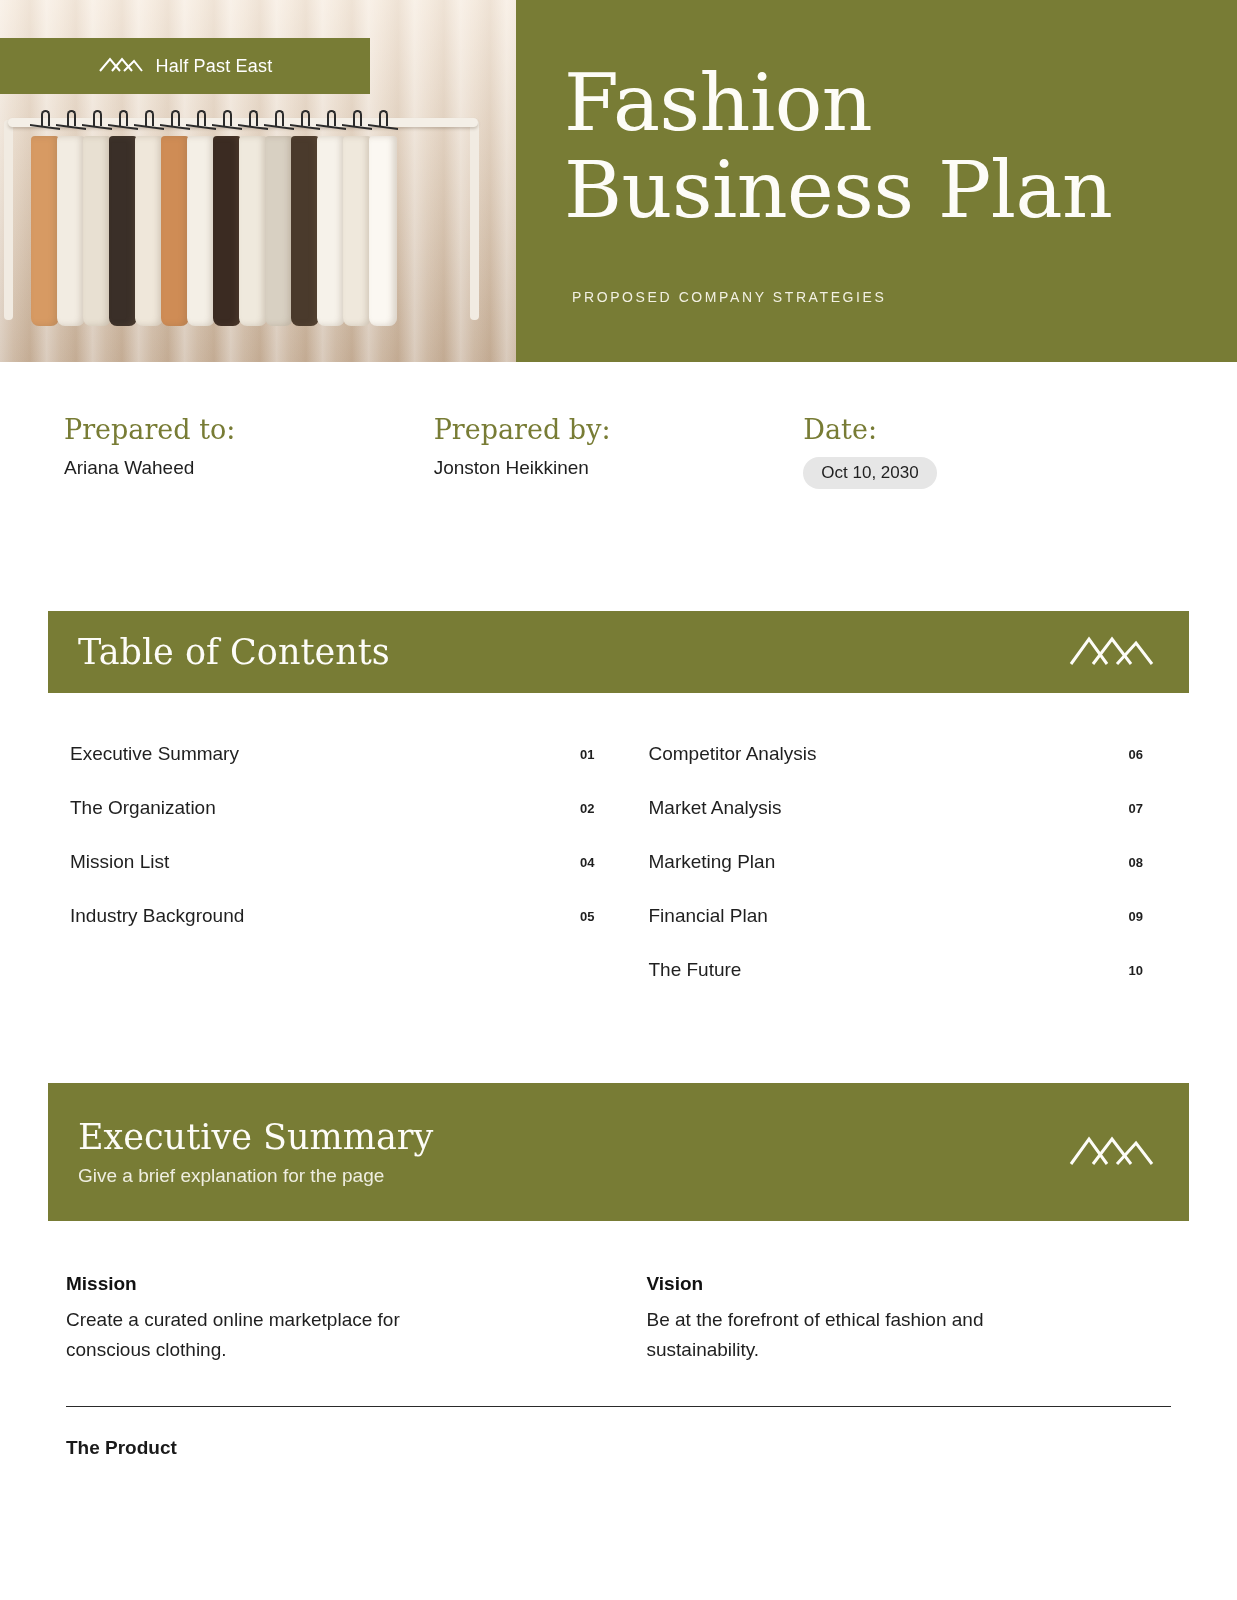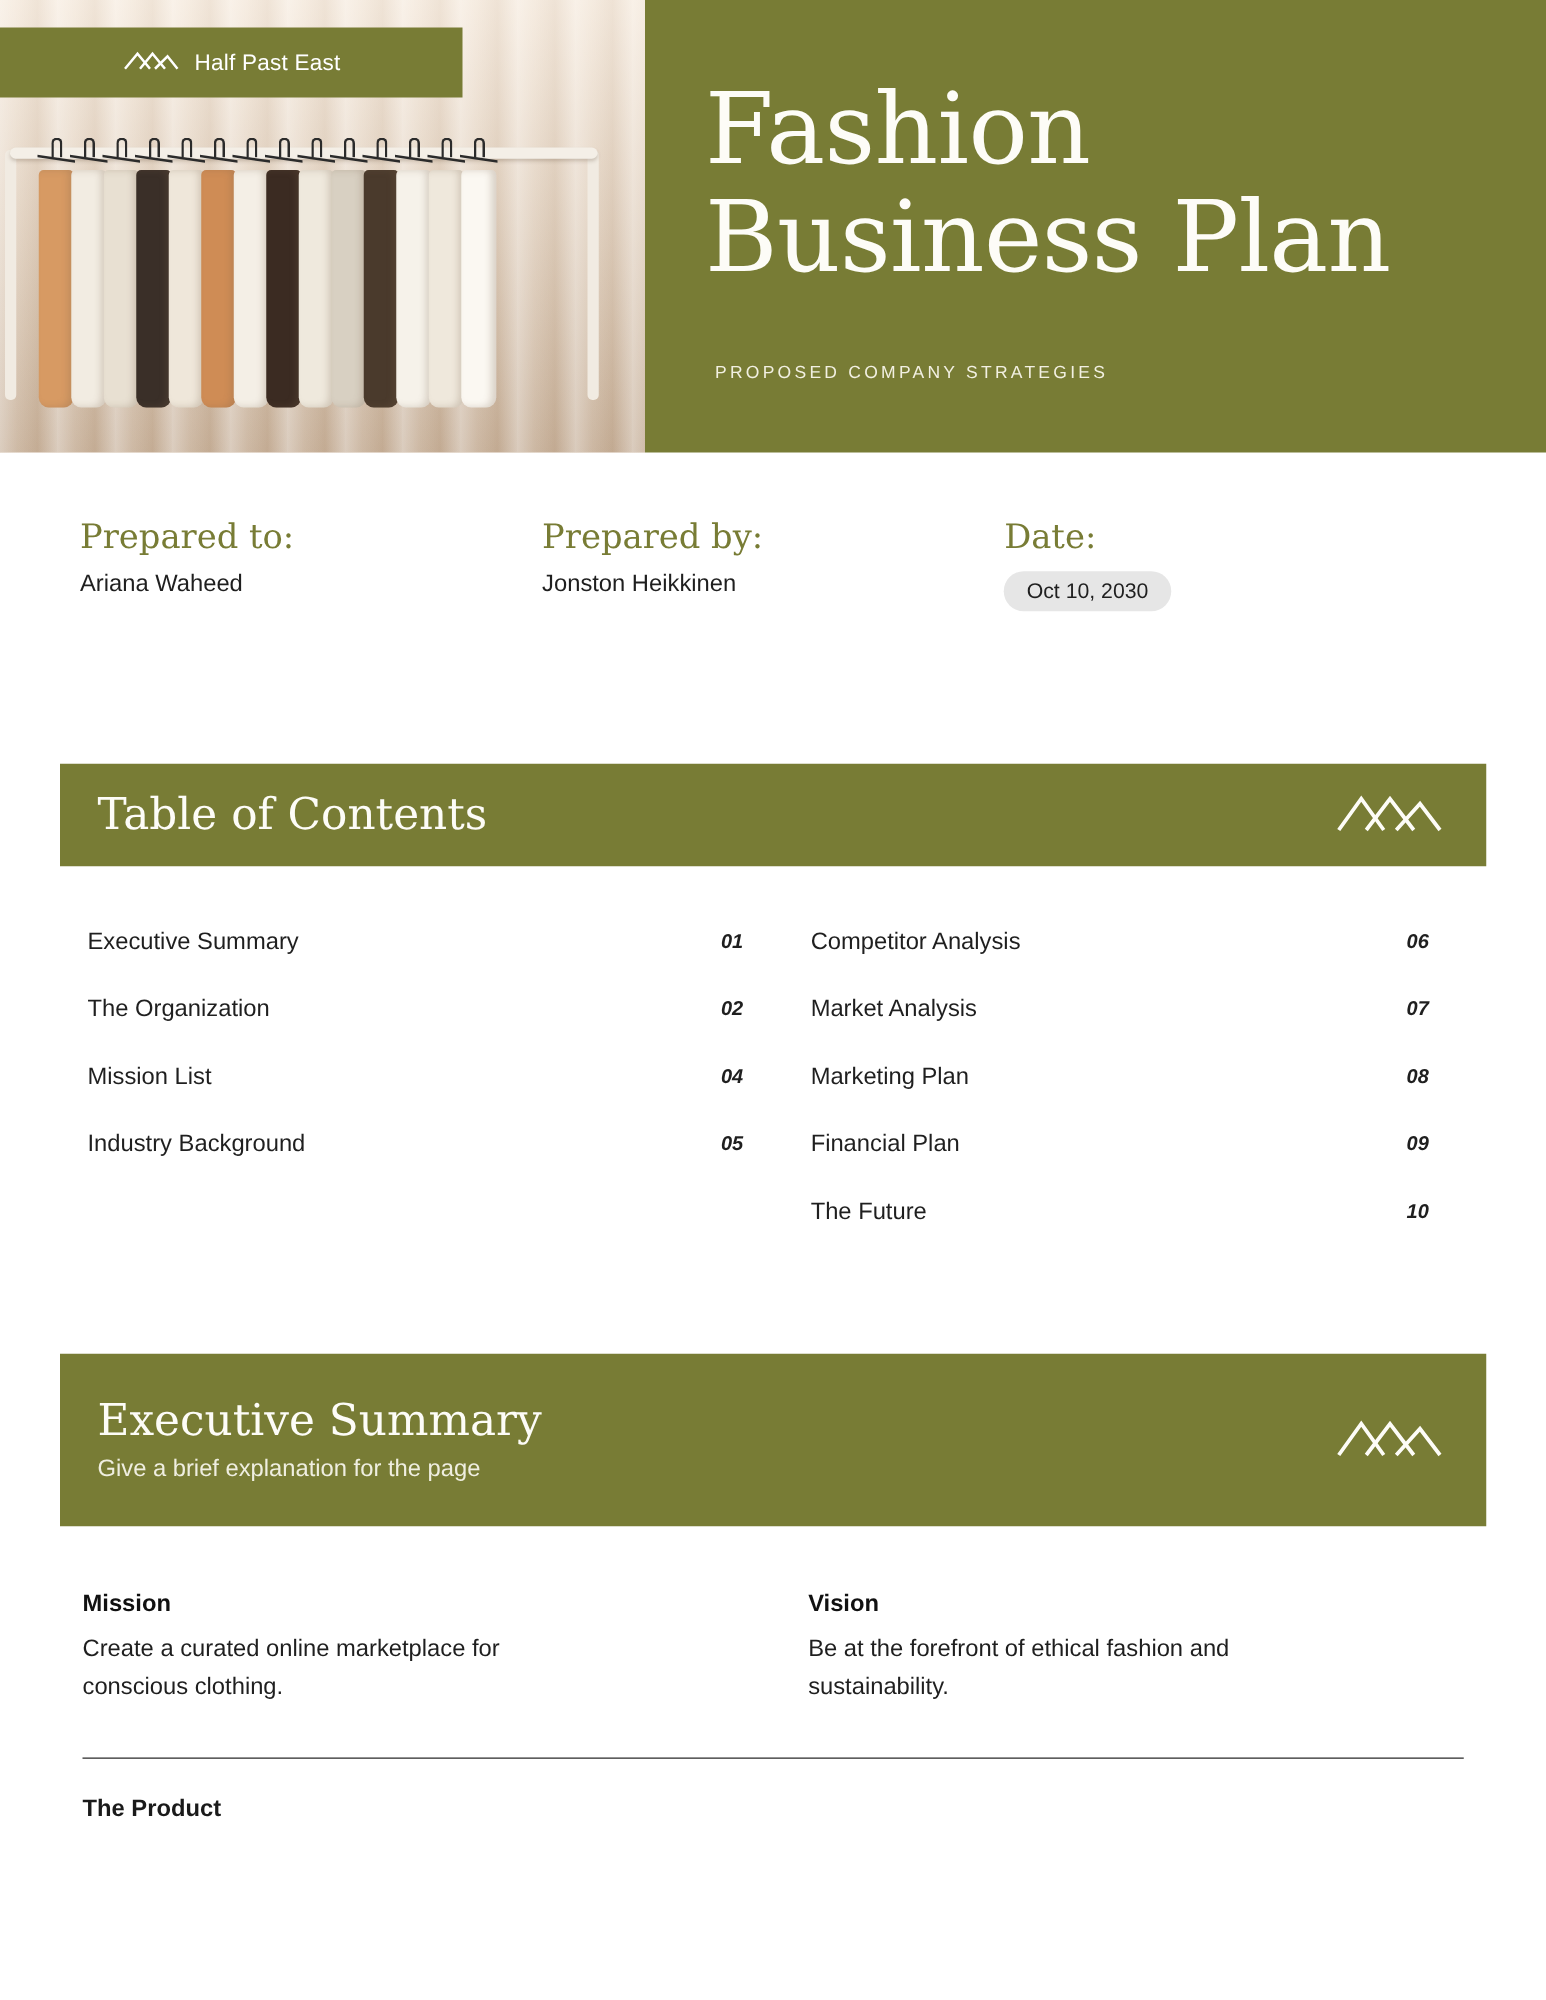--- a/index.html
+++ b/index.html
@@ -113,21 +113,21 @@
     background: #787c35;
     position: relative;
     display: flex;
     flex-direction: column;
     justify-content: center;
     padding-left: 48px;
   }
   .brand-chip {
     position: absolute;
     left: 0;
-    top: 22px;
+    top: 38px;
     width: 370px;
     height: 56px;
     background: #787c35;
     display: flex;
     align-items: center;
     justify-content: center;
     gap: 12px;
     z-index: 5;
   }
   .brand-chip .label {
@@ -224,22 +224,21 @@
   .toc-row {
     display: flex;
     align-items: center;
     justify-content: space-between;
     padding: 16px 0;
     font-size: 19px;
     color: #1f1f1f;
   }
   .toc-row .num {
     font-weight: bold;
-    font-size: 16px;
-    font-style: italic;
+    font-size: 13px;
   }
 
   .two-col {
     margin: 14px 48px;
     padding: 38px 18px 0 18px;
     display: flex;
   }
   .two-col .col { width: 50%; padding-right: 40px; }
   .two-col .col.right { padding-left: 28px; }
   .col h3 {

